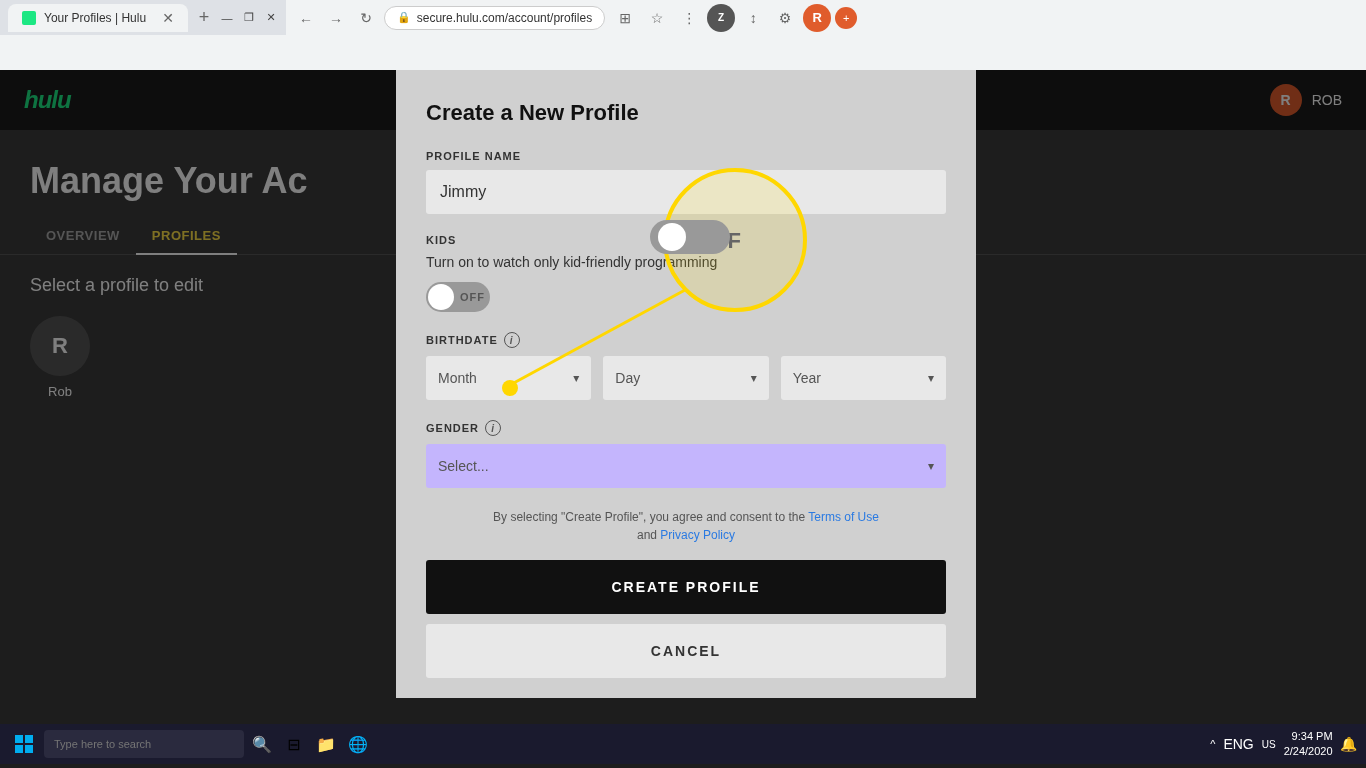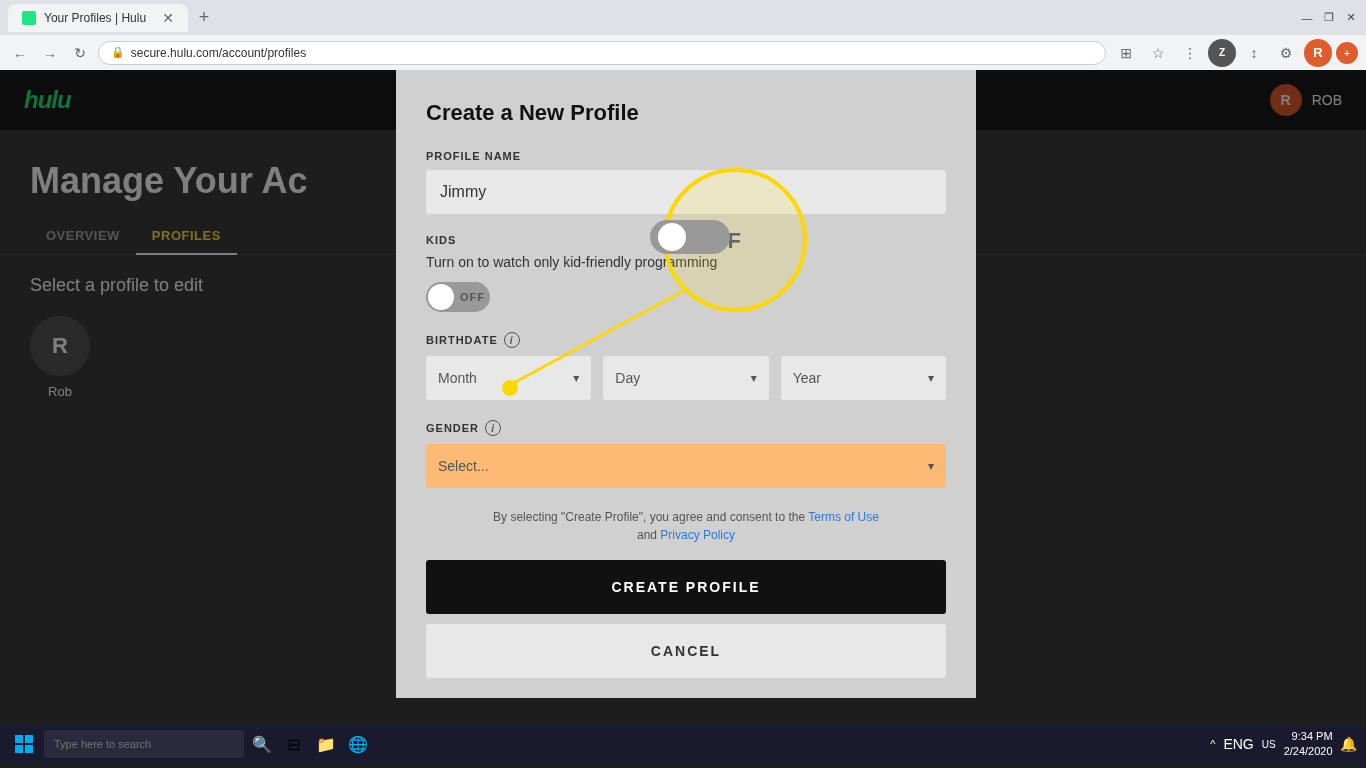--- a/index.html
+++ b/index.html
@@ -3,21 +3,20 @@
   <meta charset="utf-8">
   <style>
     * { margin: 0; padding: 0; box-sizing: border-box; }
     body { width: 1366px; height: 768px; overflow: hidden; font-family: Arial, sans-serif; background: #3a3a3a; }
 
     
     .browser-chrome {
       background: #f1f3f4;
       height: 70px;
       display: flex;
-      flex-direction: column;
     }
     .browser-titlebar {
       height: 35px;
       background: #dee1e6;
       display: flex;
       align-items: center;
       padding: 0 8px;
       gap: 4px;
     }
     .tab {
@@ -313,21 +312,21 @@
     }
 
     
     .gender-dropdown {
       width: 100%;
       position: relative;
     }
     .gender-dropdown select {
       width: 100%;
       height: 44px;
-      background: #fdba74;
+      background: #c4b5fd;
       border: none;
       border-radius: 3px;
       padding: 0 12px;
       font-size: 14px;
       color: #555;
       cursor: pointer;
       appearance: none;
       -webkit-appearance: none;
       outline: none;
     }

